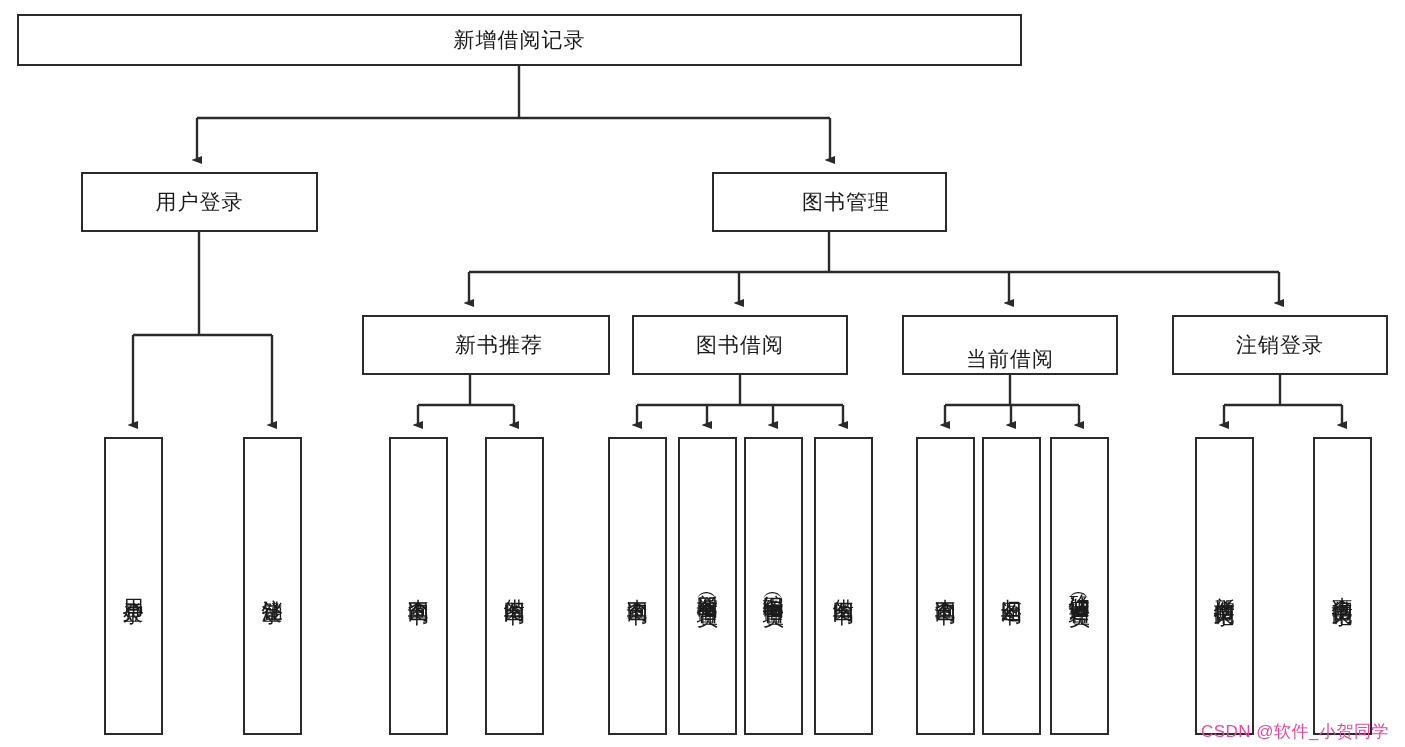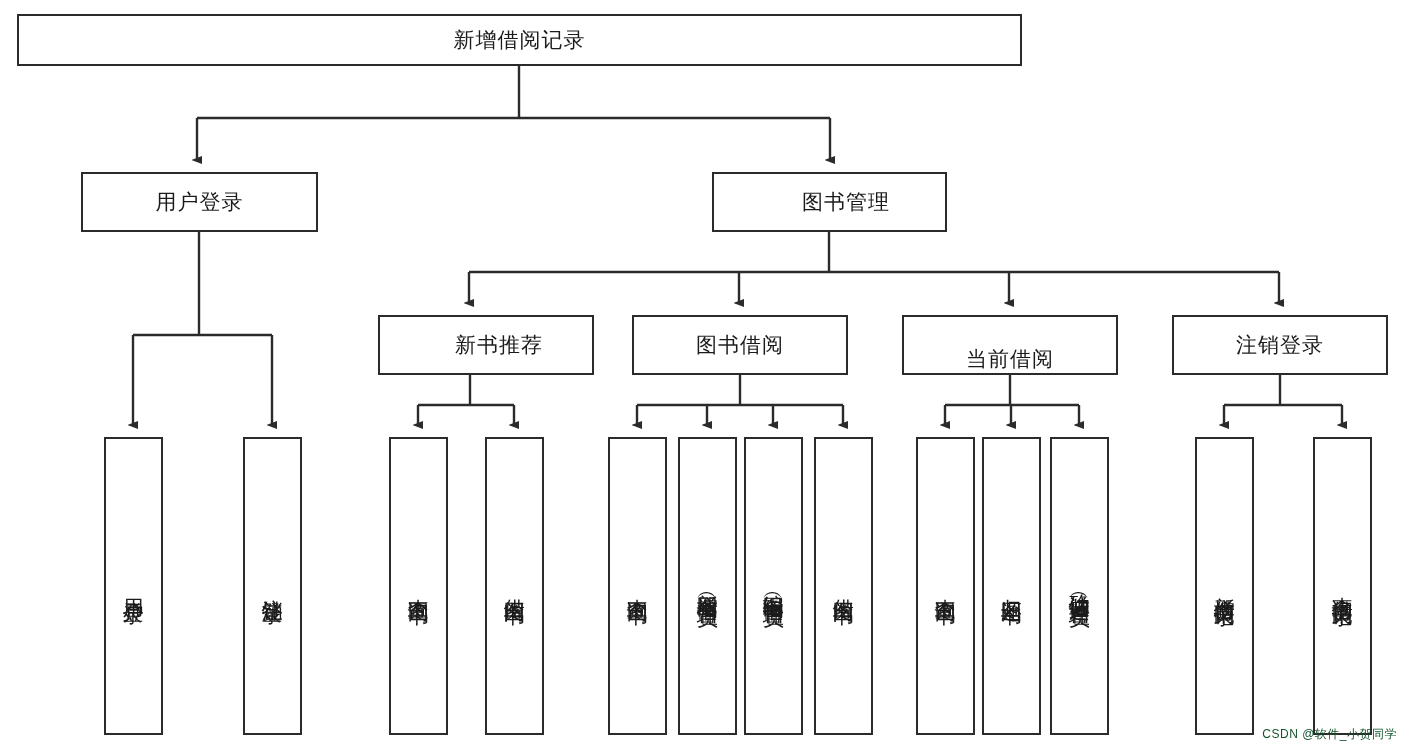--- a/index.html
+++ b/index.html
@@ -48,24 +48,24 @@
   }
   .node .label {
     display: block;
     white-space: nowrap;
   }
   .node.vert .label {
     white-space: normal;
   }
   #watermark {
     position: absolute;
-    right: 8px;
+    right: 16px;
     bottom: 4px;
-    font-size: 12px;
-    color: #14532d;
+    font-size: 17px;
+    color: #ec4899;
     letter-spacing: 0.5px;
     white-space: nowrap;
     pointer-events: none;
   }
 </style>
 </head>
 <body>
 
 <div id="canvas">
 
@@ -123,21 +123,21 @@
     <span class="label">新增借阅记录</span>
   </div>
 
   <div class="node horiz" id="n-l2_user_login" style="left: 81px; top: 172px; width: 237px; height: 60px;">
     <span class="label">用户登录</span>
   </div>
   <div class="node horiz" id="n-l2_book_manage" style="left: 712px; top: 172px; width: 235px; height: 60px; padding-left: 33px;">
     <span class="label">图书管理</span>
   </div>
 
-  <div class="node horiz" id="n-l3_new_book_rec" style="left: 378px; top: 315px; width: 216px; height: 60px; padding-left: 26px;">
+  <div class="node horiz" id="n-l3_new_book_rec" style="left: 362px; top: 315px; width: 248px; height: 60px; padding-left: 26px;">
     <span class="label">新书推荐</span>
   </div>
   <div class="node horiz" id="n-l3_book_borrow" style="left: 632px; top: 315px; width: 216px; height: 60px;">
     <span class="label">图书借阅</span>
   </div>
   <div class="node horiz" id="n-l3_current_borrow" style="left: 902px; top: 315px; width: 216px; height: 60px; align-items: flex-end;">
     <span class="label">当前借阅</span>
   </div>
   <div class="node horiz" id="n-l3_borrow_record" style="left: 1172px; top: 315px; width: 216px; height: 60px;">
     <span class="label">注销登录</span>

